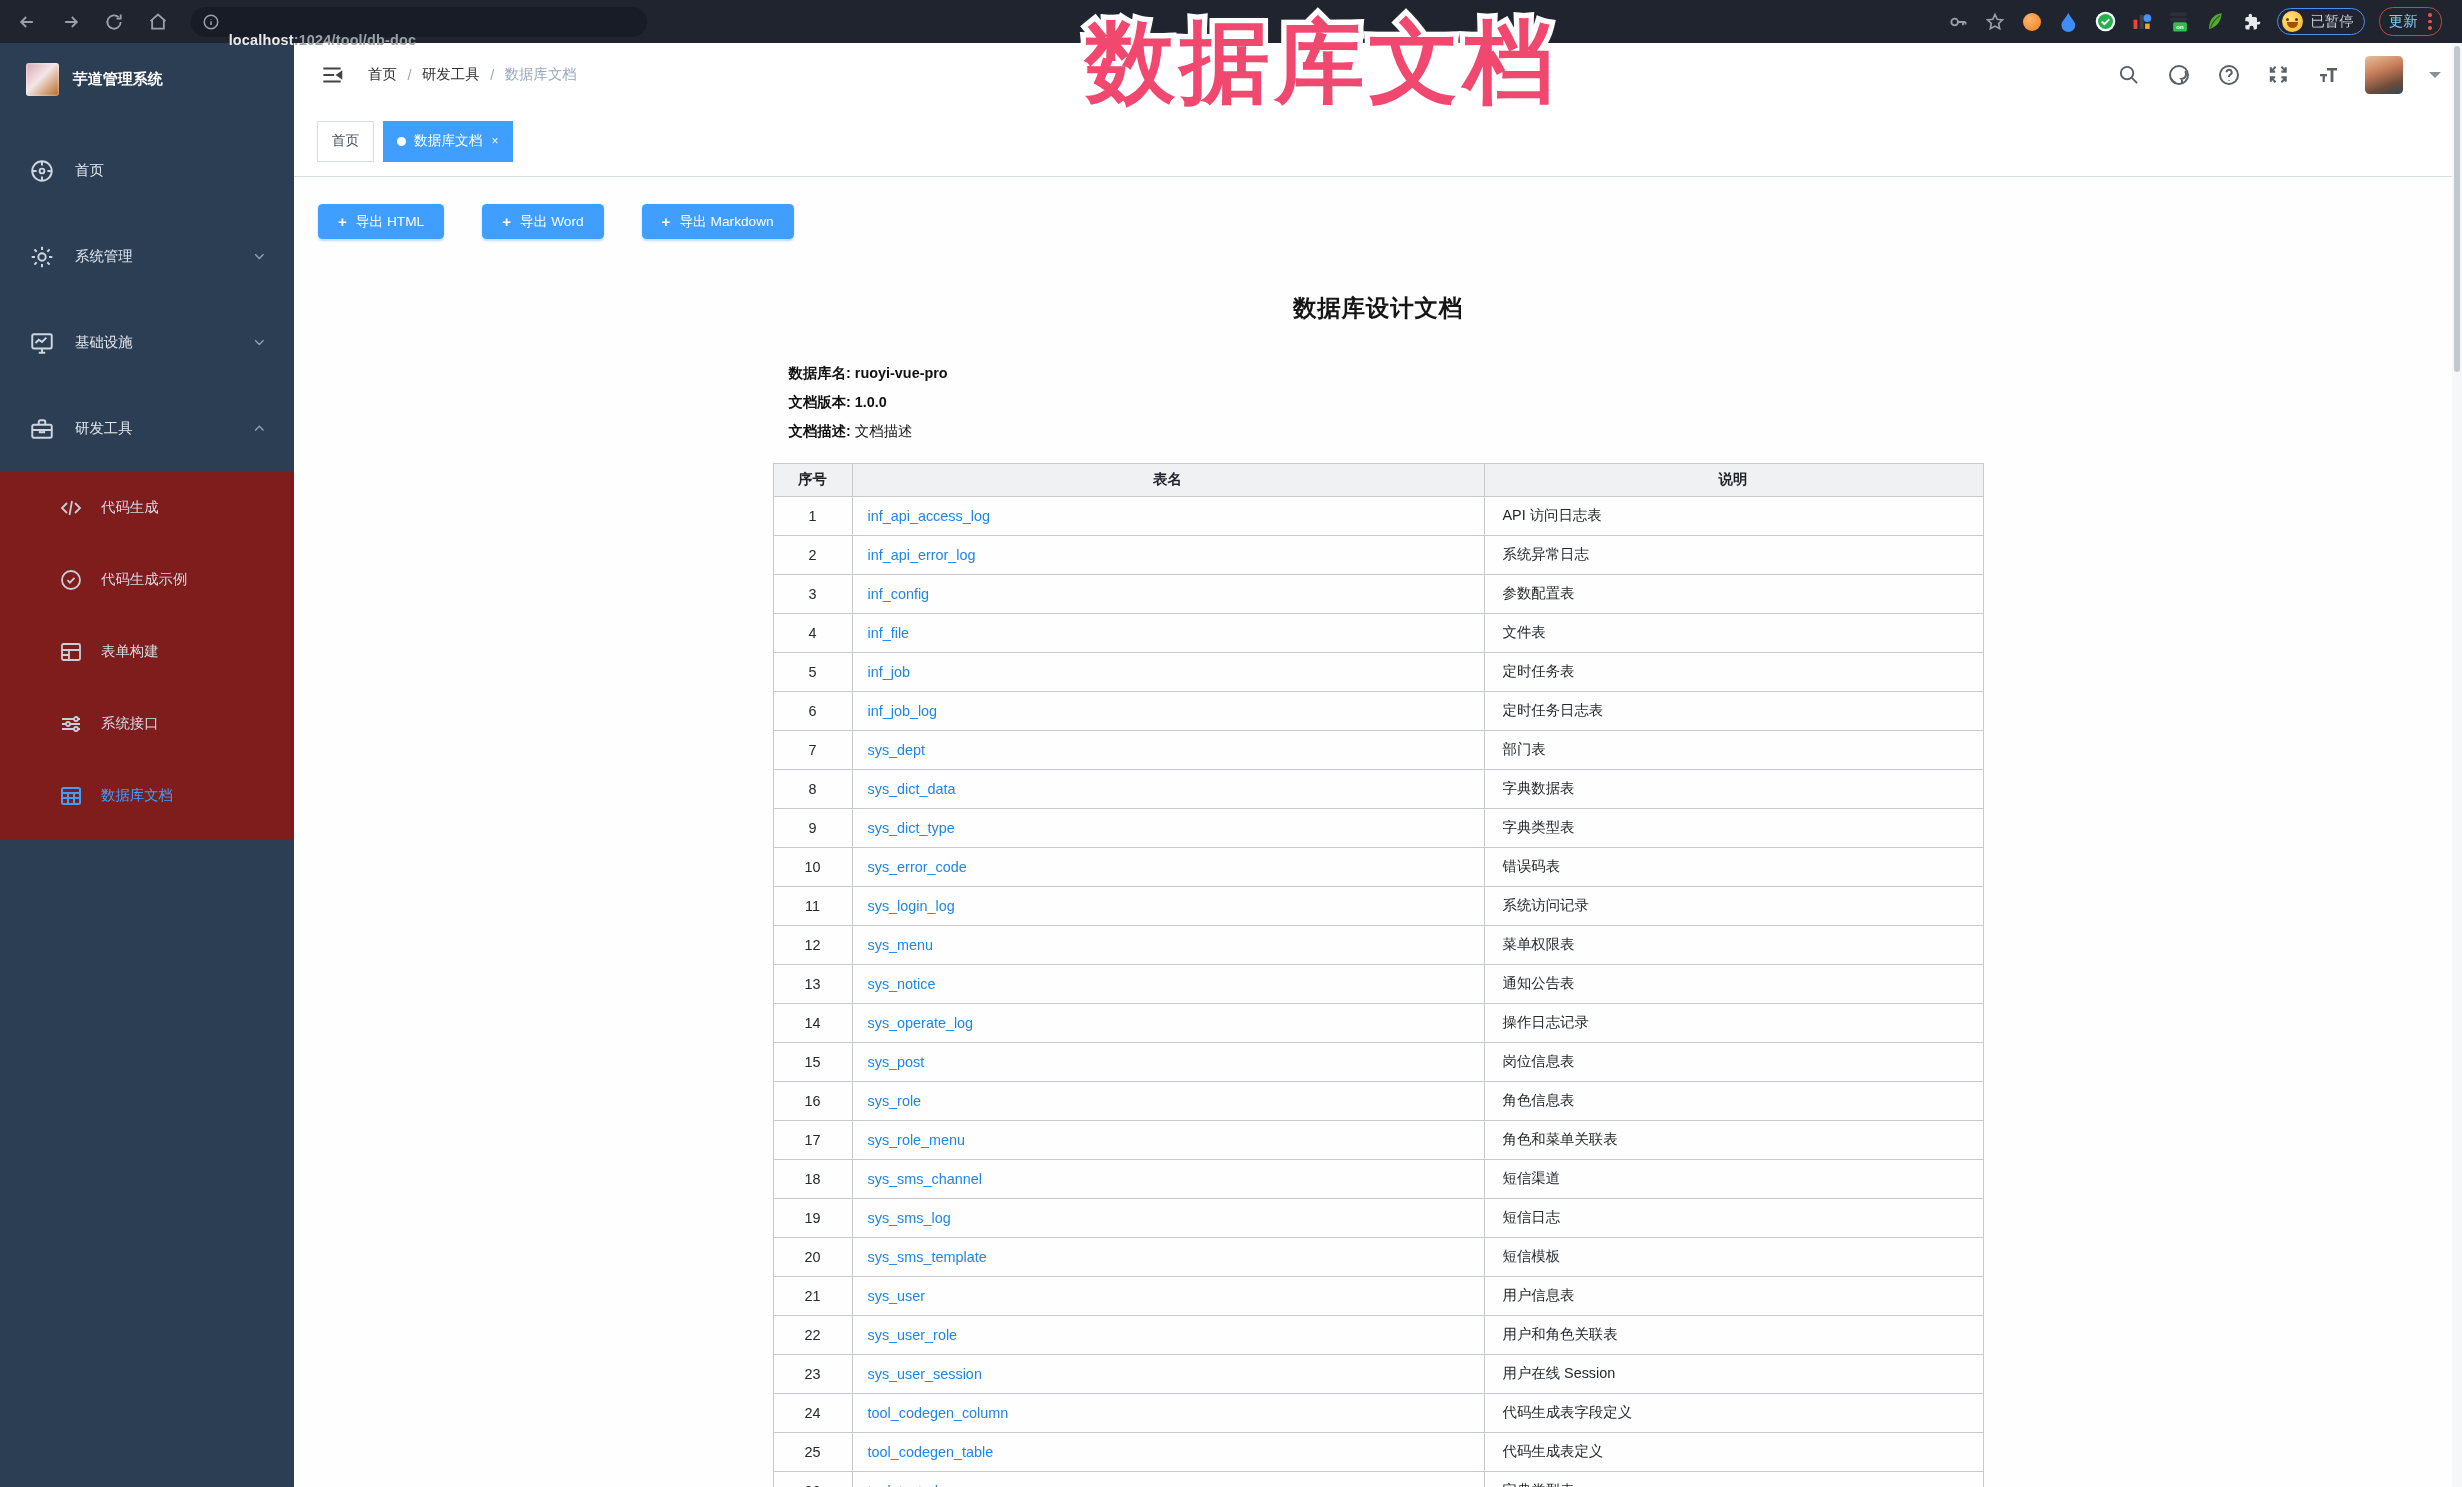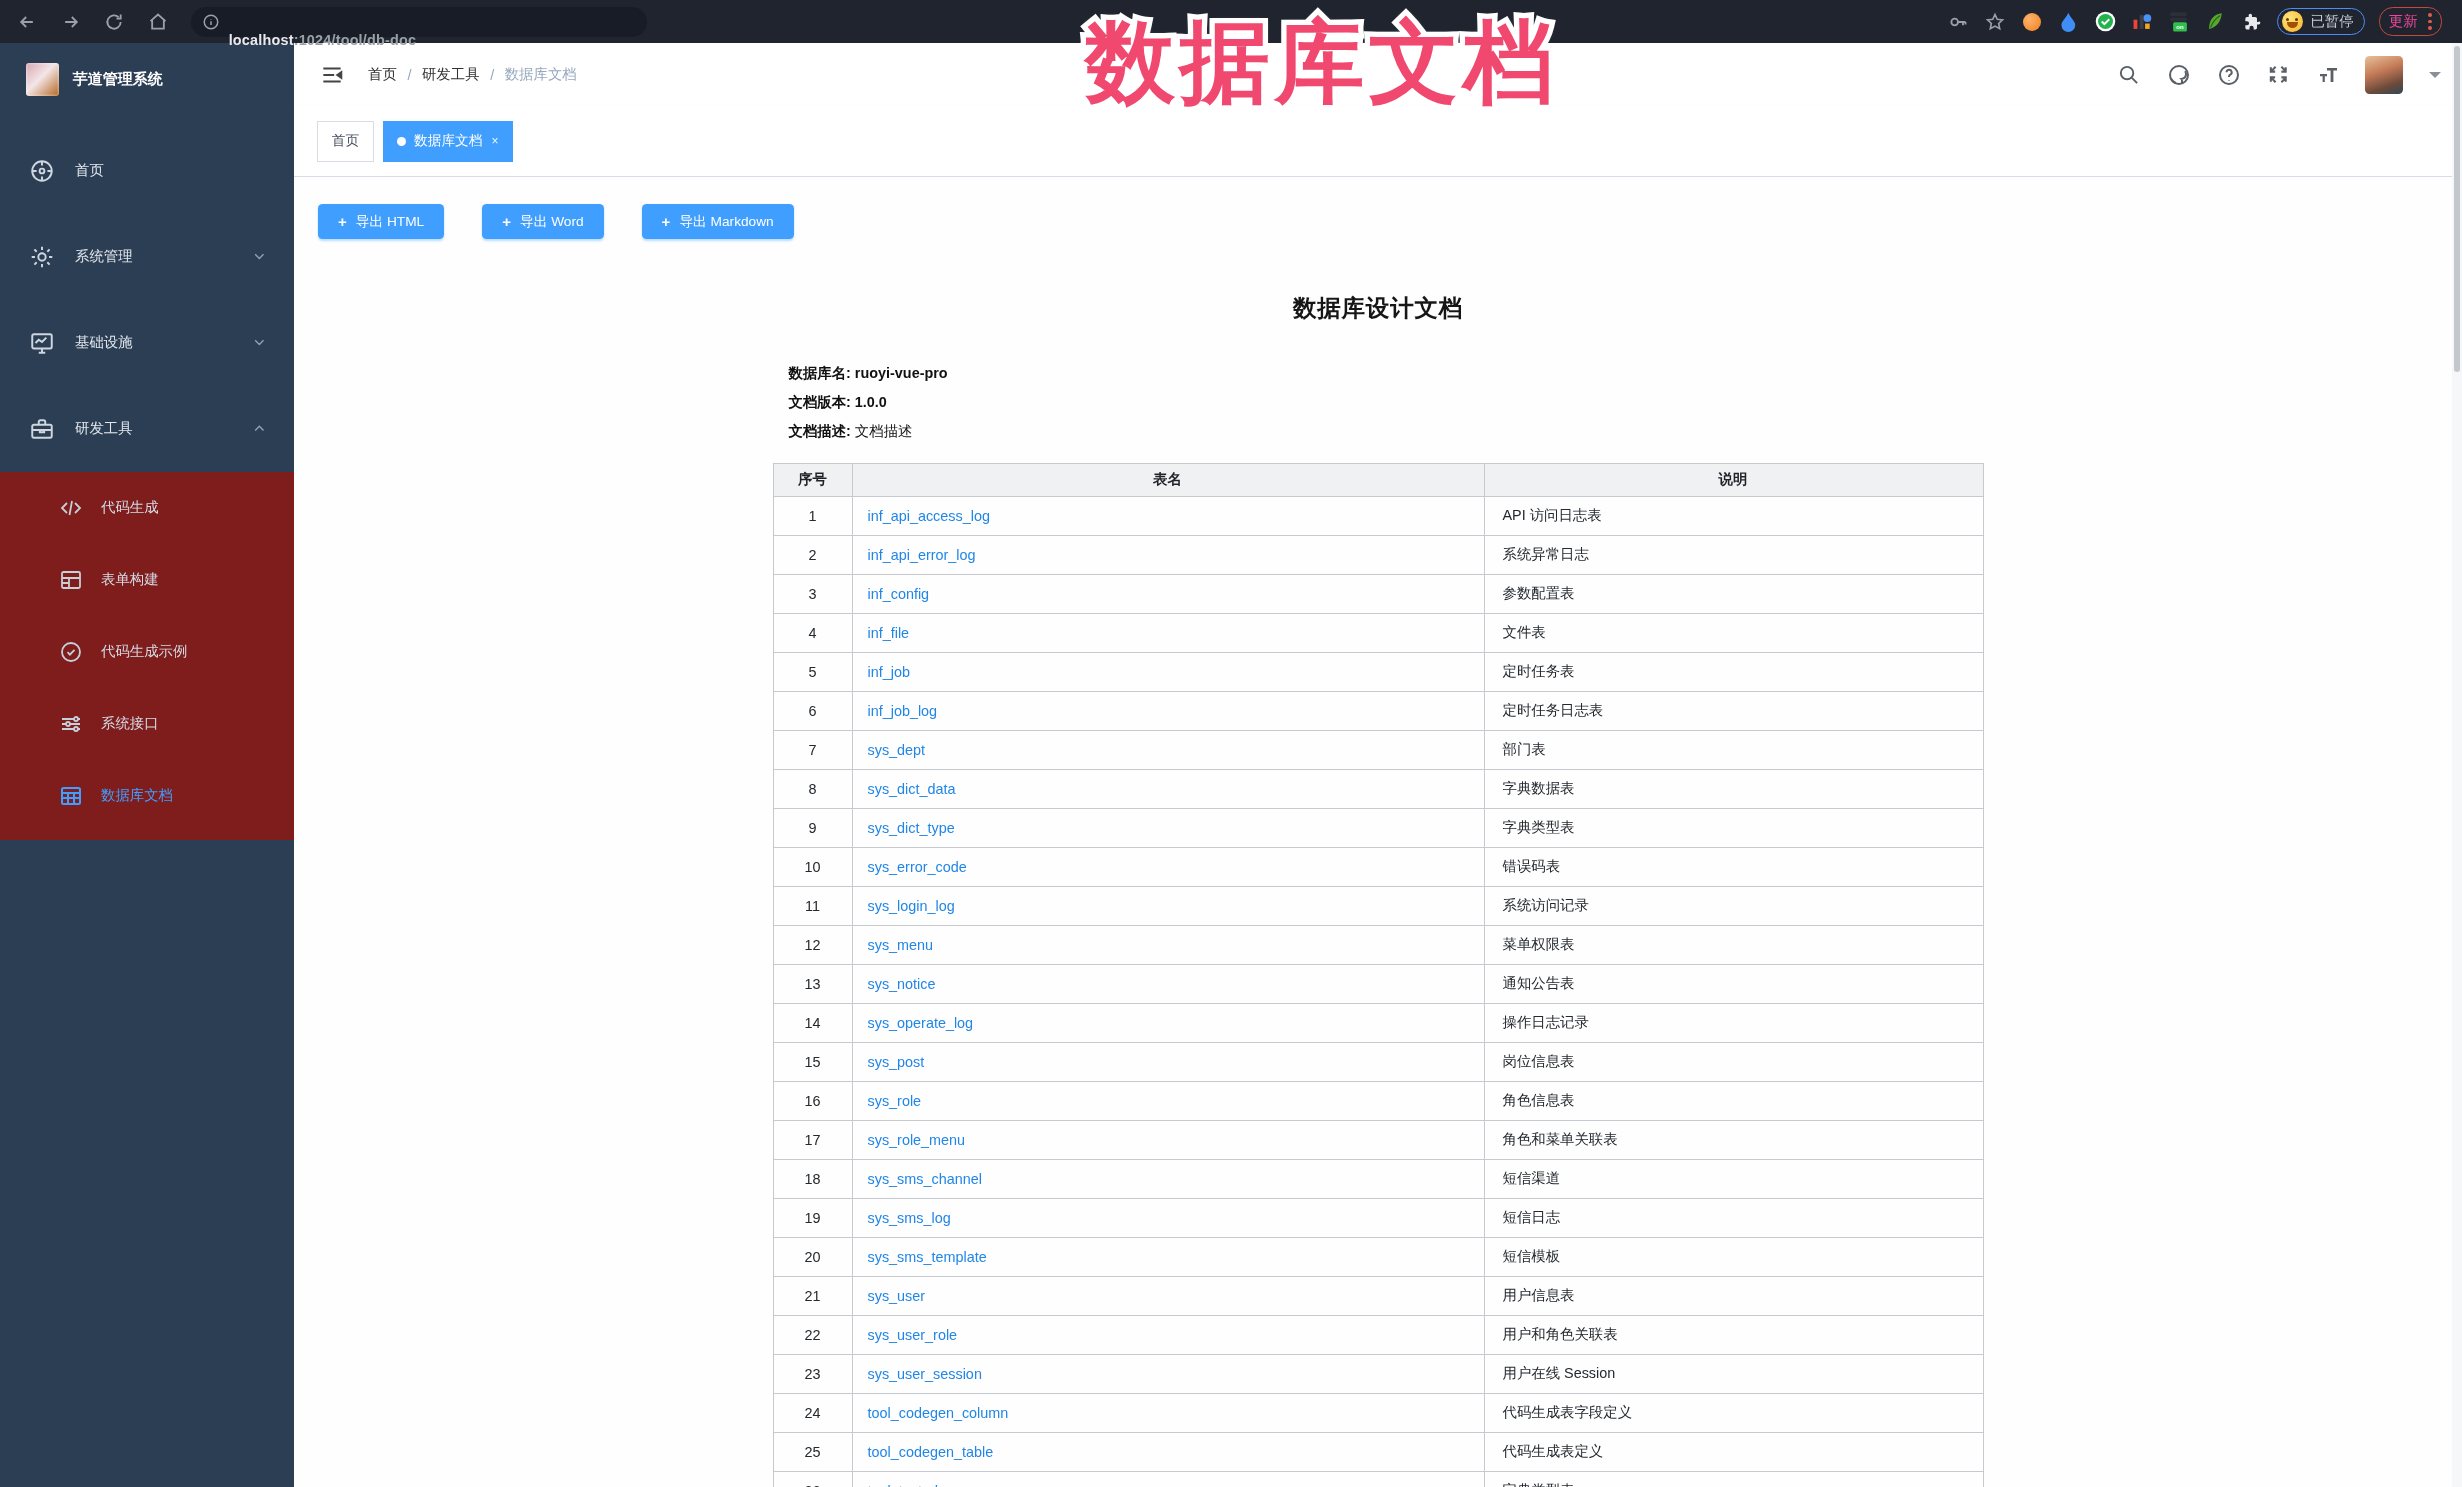--- a/index.html
+++ b/index.html
@@ -29,21 +29,21 @@
   .paused-pill{
     display:flex;align-items:center;gap:7.6px;border:1.5px solid #4a8df8;border-radius:13.7px;
     padding:2.3px 10.6px 2.3px 3.8px;color:#c7cbd1;font-size:14.4px;
   }
   .emoji-face{width:21px;height:21px;border-radius:50%;
     background:radial-gradient(circle at 35% 35%,#ffe27a,#f7b32b);position:relative;}
   .emoji-face:before{content:"";position:absolute;left:4.6px;top:6.8px;width:3px;height:3px;border-radius:50%;background:#5b3b00;box-shadow:9px 0 0 #5b3b00;}
   .emoji-face:after{content:"";position:absolute;left:5.3px;top:11.4px;width:10.6px;height:5.3px;border-radius:0 0 10.6px 10.6px;background:#a34e00;}
   .update-pill{
     display:flex;align-items:center;gap:10.6px;border:1.5px solid #c14b3a;border-radius:13.7px;
-    padding:3.8px 9px;color:#ec4899;font-size:14.4px;
+    padding:3.8px 9px;color:#7dd3fc;font-size:14.4px;
   }
   .menu-dots{display:flex;flex-direction:column;gap:3px;}
   .menu-dots i{width:3.8px;height:3.8px;border-radius:50%;background:#e05b4d;}
   
   .app{position:absolute;top:43px;left:0;right:0;bottom:0;display:flex;}
   
   .sidebar{width:294px;flex:0 0 294px;background:#2c3e54;color:#dde3ea;position:relative;}
   .logo-row{display:flex;align-items:center;padding:20px 0 7.6px 26px;}
   .logo-img{width:33px;height:33px;border-radius:3px;flex:0 0 auto;
     background:linear-gradient(135deg,#d8a7b1 0%,#f3e6e8 45%,#b5651d 100%);
@@ -277,34 +277,34 @@
           <span class="mi-ico">
             <svg viewBox="0 0 24 24" fill="none" stroke="currentColor" stroke-width="1.8" width="24" height="24">
                 <path d="M8 7l-5 5 5 5M16 7l5 5-5 5M13 5l-2.5 14"></path>
               </svg>
           </span>
           <span>代码生成</span>
         </div>
         <div class="s-item">
           <span class="mi-ico">
             <svg viewBox="0 0 24 24" fill="none" stroke="currentColor" stroke-width="1.8" width="24" height="24">
+                <circle cx="12" cy="12" r="9"></circle>
+                <path d="M8.5 12.2l2.4 2.4 4.6-4.8"></path>
+              </svg>
+          </span>
+          <span>代码生成示例</span>
+        </div>
+        <div class="s-item">
+          <span class="mi-ico">
+            <svg viewBox="0 0 24 24" fill="none" stroke="currentColor" stroke-width="1.8" width="24" height="24">
                 <rect x="3" y="4" width="18" height="16" rx="1.5"></rect>
                 <path d="M3 10h18M10 10v10M3 15h7"></path>
               </svg>
           </span>
           <span>表单构建</span>
-        </div>
-        <div class="s-item">
-          <span class="mi-ico">
-            <svg viewBox="0 0 24 24" fill="none" stroke="currentColor" stroke-width="1.8" width="24" height="24">
-                <circle cx="12" cy="12" r="9"></circle>
-                <path d="M8.5 12.2l2.4 2.4 4.6-4.8"></path>
-              </svg>
-          </span>
-          <span>代码生成示例</span>
         </div>
         <div class="s-item">
           <span class="mi-ico">
             <svg viewBox="0 0 24 24" fill="none" stroke="currentColor" stroke-width="1.8" width="24" height="24">
                 <path d="M3 7h12M19 7h2M3 12h4M11 12h10M3 17h12M19 17h2"></path>
                 <circle cx="17" cy="7" r="2"></circle>
                 <circle cx="9" cy="12" r="2"></circle>
                 <circle cx="17" cy="17" r="2"></circle>
               </svg>
           </span>

